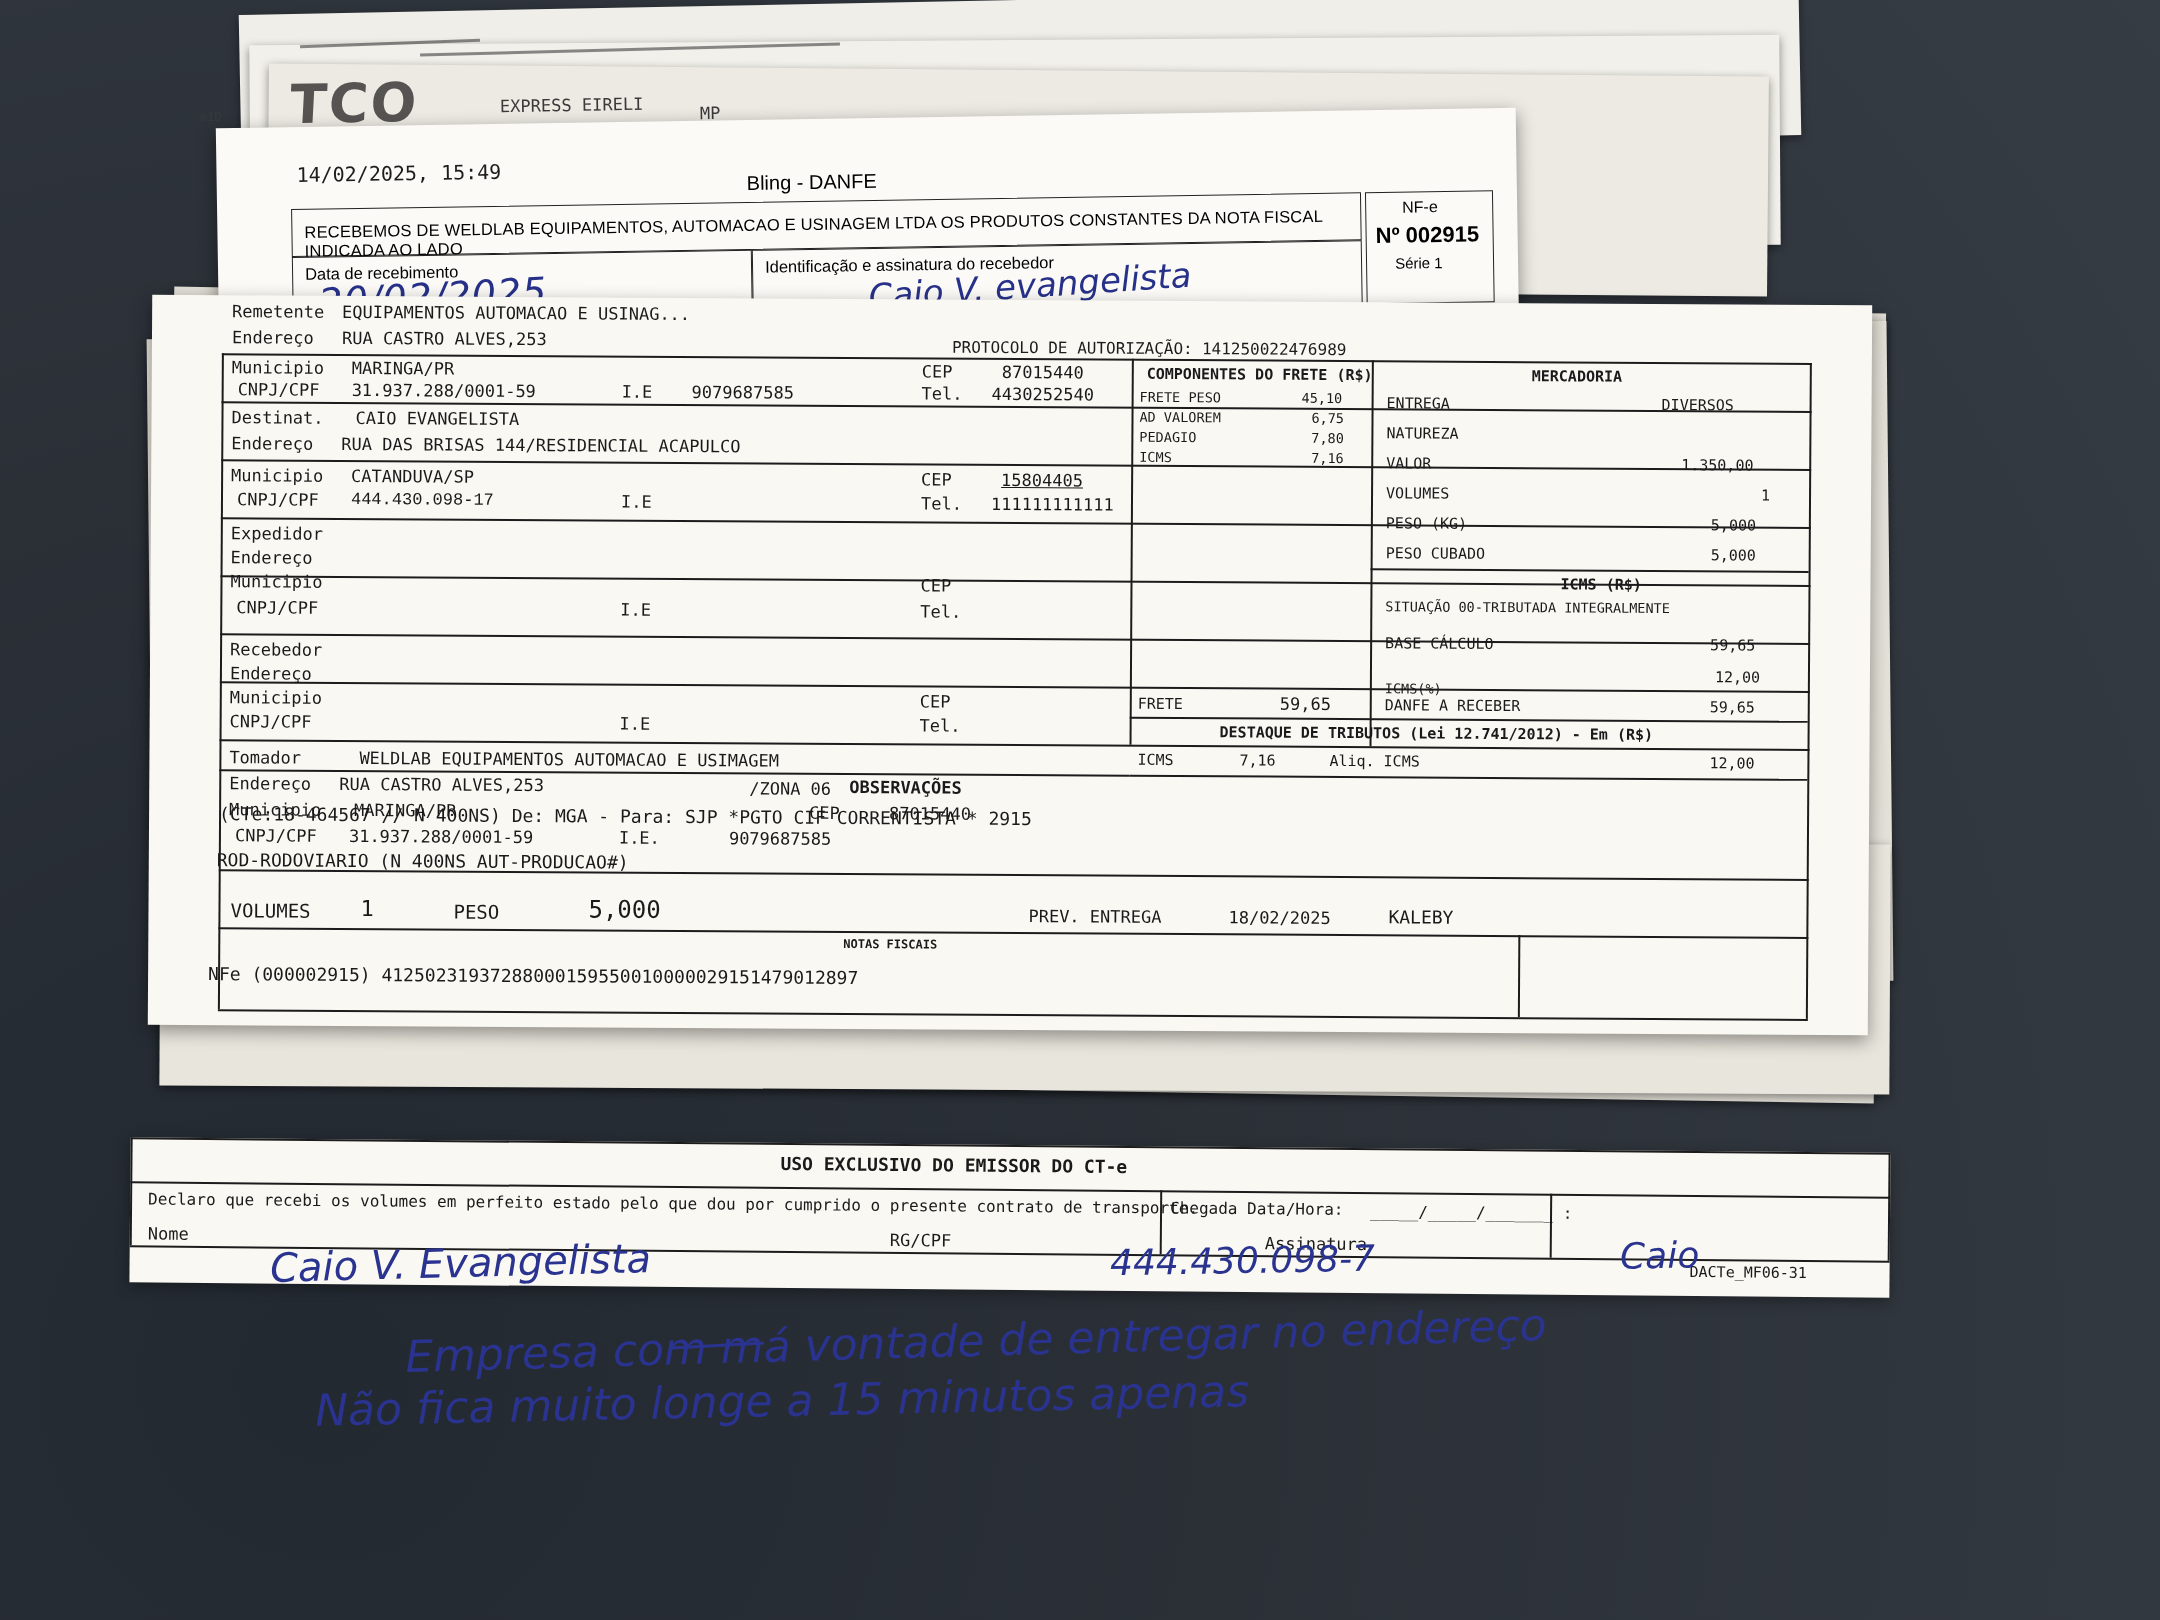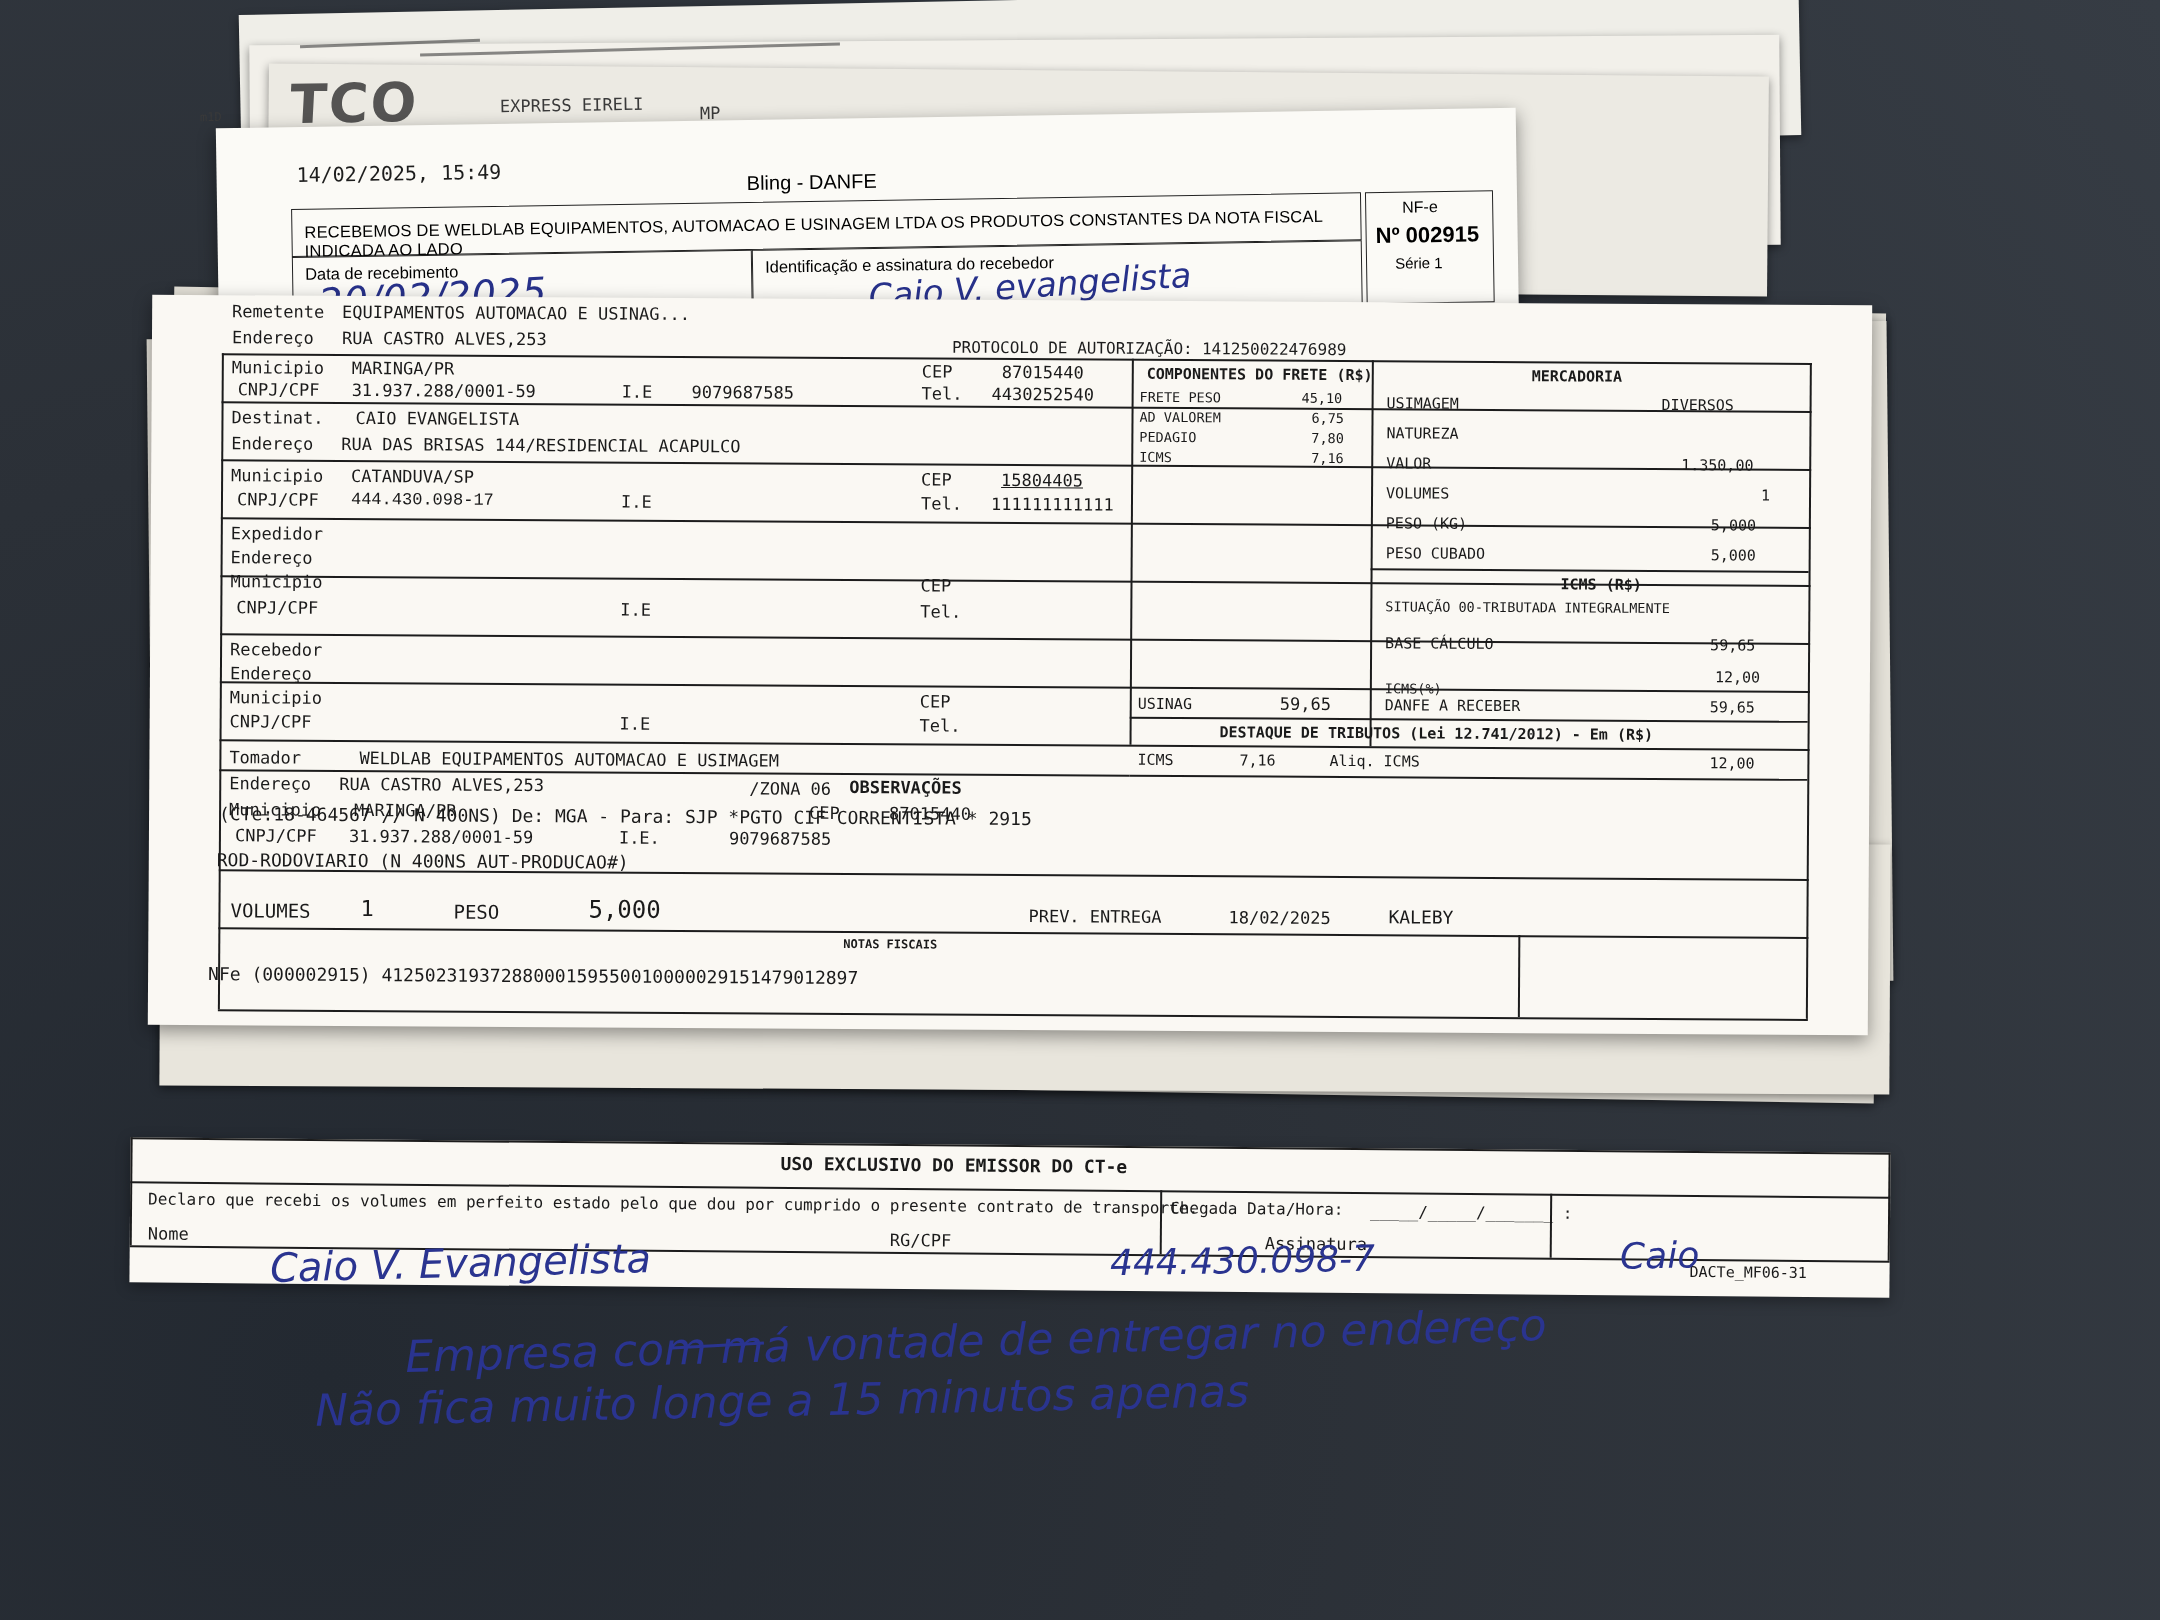--- a/index.html
+++ b/index.html
@@ -223,41 +223,41 @@
       <div class="cell cxs" style="left:948px;top:74px;">FRETE PESO</div>
       <div class="cell cxs" style="left:1110px;top:74px;">45,10</div>
       <div class="cell cxs" style="left:948px;top:94px;">AD VALOREM</div>
       <div class="cell cxs" style="left:1120px;top:94px;">6,75</div>
       <div class="cell cxs" style="left:948px;top:114px;">PEDAGIO</div>
       <div class="cell cxs" style="left:1120px;top:114px;">7,80</div>
       <div class="cell cxs" style="left:948px;top:134px;">ICMS</div>
       <div class="cell cxs" style="left:1120px;top:134px;">7,16</div>
 
       <div class="cell cs cb" style="left:1340px;top:50px;">MERCADORIA</div>
-      <div class="cell cs" style="left:1195px;top:78px;">USIMAGEM</div>
+      <div class="cell cs" style="left:1195px;top:78px;">ENTREGA</div>
       <div class="cell cs" style="left:1470px;top:78px;">DIVERSOS</div>
       <div class="cell cs" style="left:1195px;top:108px;">NATUREZA</div>
       <div class="cell cs" style="left:1195px;top:138px;">VALOR</div>
       <div class="cell cs" style="left:1490px;top:138px;">1.350,00</div>
       <div class="cell cs" style="left:1195px;top:168px;">VOLUMES</div>
       <div class="cell cs" style="left:1570px;top:168px;">1</div>
       <div class="cell cs" style="left:1195px;top:198px;">PESO (KG)</div>
       <div class="cell cs" style="left:1520px;top:198px;">5,000</div>
       <div class="cell cs" style="left:1195px;top:228px;">PESO CUBADO</div>
       <div class="cell cs" style="left:1520px;top:228px;">5,000</div>
 
       <div class="ln hl" style="left:1180px;top:252px;width:438px;"></div>
       <div class="cell cs cb" style="left:1370px;top:258px;">ICMS (R$)</div>
       <div class="cell cxs" style="left:1195px;top:282px;">SITUAÇÃO 00-TRIBUTADA INTEGRALMENTE</div>
       <div class="cell cs" style="left:1195px;top:318px;">BASE CÁLCULO</div>
       <div class="cell cs" style="left:1520px;top:318px;">59,65</div>
       <div class="cell cxs" style="left:1195px;top:364px;">ICMS(%)</div>
       <div class="cell cs" style="left:1525px;top:350px;">12,00</div>
 
-      <div class="cell cs" style="left:948px;top:380px;">USINAG</div>
+      <div class="cell cs" style="left:948px;top:380px;">FRETE</div>
       <div class="cell" style="left:1090px;top:378px;">59,65</div>
       <div class="cell cs" style="left:1195px;top:380px;">DANFE A RECEBER</div>
       <div class="cell cs" style="left:1520px;top:380px;">59,65</div>
 
       <div class="cell cs cb" style="left:1030px;top:408px;">DESTAQUE DE TRIBUTOS (Lei 12.741/2012) - Em (R$)</div>
       <div class="ln hl" style="left:940px;top:402px;width:678px;"></div>
       <div class="cell cs" style="left:948px;top:436px;">ICMS</div>
       <div class="cell cs" style="left:1050px;top:436px;">7,16</div>
       <div class="cell cs" style="left:1140px;top:436px;">Aliq. ICMS</div>
       <div class="cell cs" style="left:1520px;top:436px;">12,00</div>

